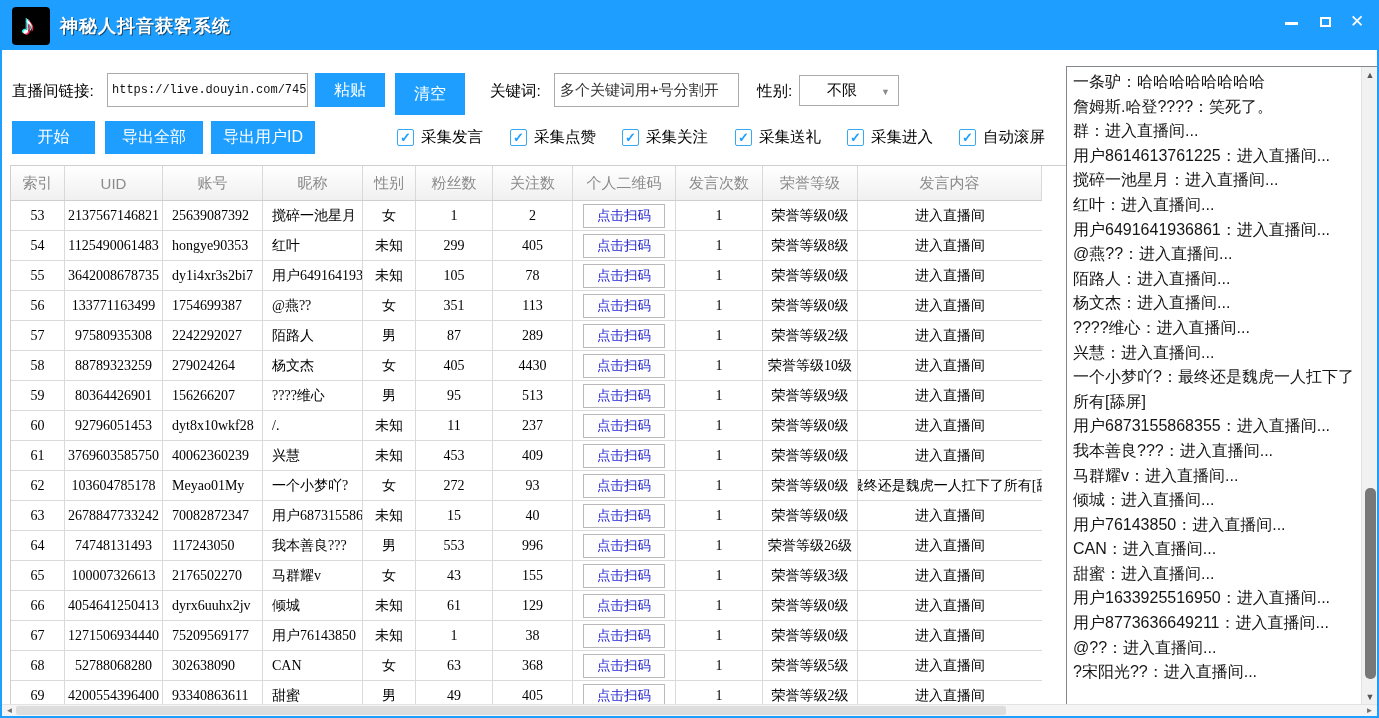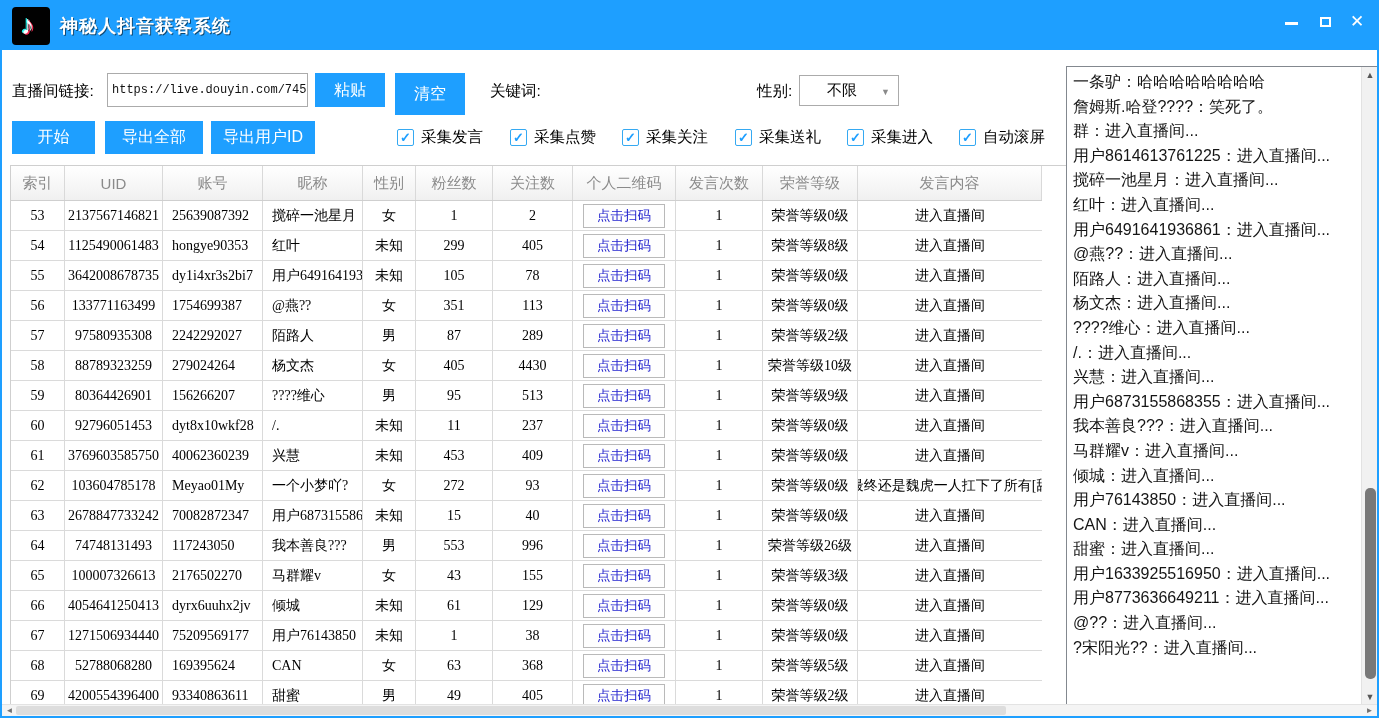--- a/index.html
+++ b/index.html
@@ -117,20 +117,21 @@
     <div class="winbtn btn-min"><span class="minbar"></span></div>
     <div class="winbtn btn-max"><span class="maxbox"></span></div>
     <div class="winbtn btn-close"><span>✕</span></div>
   </div>
 
   <div class="lbl lbl-link">直播间链接:</div>
   <input class="inp-link" value="https://live.douyin.com/74596446" style="">
   <button class="btn-blue btn-paste">粘贴</button>
   <button class="btn-blue btn-clear">清空</button>
   <div class="lbl lbl-kw">关键词:</div>
+  <input class="inp-kw" value="多个关键词用+号分割开" style="">
   <div class="lbl lbl-gender">性别:</div>
   <div class="sel-gender">
     <span class="val">不限</span>
     <span class="arrow">▼</span>
   </div>
 
   <button class="btn-blue btn-start">开始</button>
   <button class="btn-blue btn-exportall">导出全部</button>
   <button class="btn-blue btn-exportid">导出用户ID</button>
   <div id="checkbox-row">
@@ -396,21 +397,21 @@
           <div class="cell c7">
             <button class="qr-btn">点击扫码</button>
           </div>
           <div class="cell c8">1</div>
           <div class="cell c9">荣誉等级0级</div>
           <div class="cell c10">进入直播间</div>
         </div>
         <div class="trow">
           <div class="cell c0">68</div>
           <div class="cell c1">52788068280</div>
-          <div class="cell c2 left">169395624</div>
+          <div class="cell c2 left">302638090</div>
           <div class="cell c3 left">CAN</div>
           <div class="cell c4">女</div>
           <div class="cell c5">63</div>
           <div class="cell c6">368</div>
           <div class="cell c7">
             <button class="qr-btn">点击扫码</button>
           </div>
           <div class="cell c8">1</div>
           <div class="cell c9">荣誉等级5级</div>
           <div class="cell c10">进入直播间</div>
@@ -444,22 +445,22 @@
         <div class="chat-line">詹姆斯.哈登????：笑死了。</div>
         <div class="chat-line">群：进入直播间...</div>
         <div class="chat-line">用户8614613761225：进入直播间...</div>
         <div class="chat-line">搅碎一池星月：进入直播间...</div>
         <div class="chat-line">红叶：进入直播间...</div>
         <div class="chat-line">用户6491641936861：进入直播间...</div>
         <div class="chat-line">@燕??：进入直播间...</div>
         <div class="chat-line">陌路人：进入直播间...</div>
         <div class="chat-line">杨文杰：进入直播间...</div>
         <div class="chat-line">????维心：进入直播间...</div>
-        <div class="chat-line">/.：进入直播间...</div>
         <div class="chat-line">兴慧：进入直播间...</div>
+        <div class="chat-line">一个小梦吖?：最终还是魏虎一人扛下了所有[舔屏]</div>
         <div class="chat-line">用户6873155868355：进入直播间...</div>
         <div class="chat-line">我本善良???：进入直播间...</div>
         <div class="chat-line">马群耀v：进入直播间...</div>
         <div class="chat-line">倾城：进入直播间...</div>
         <div class="chat-line">用户76143850：进入直播间...</div>
         <div class="chat-line">CAN：进入直播间...</div>
         <div class="chat-line">甜蜜：进入直播间...</div>
         <div class="chat-line">用户1633925516950：进入直播间...</div>
         <div class="chat-line">用户8773636649211：进入直播间...</div>
         <div class="chat-line">@??：进入直播间...</div>

